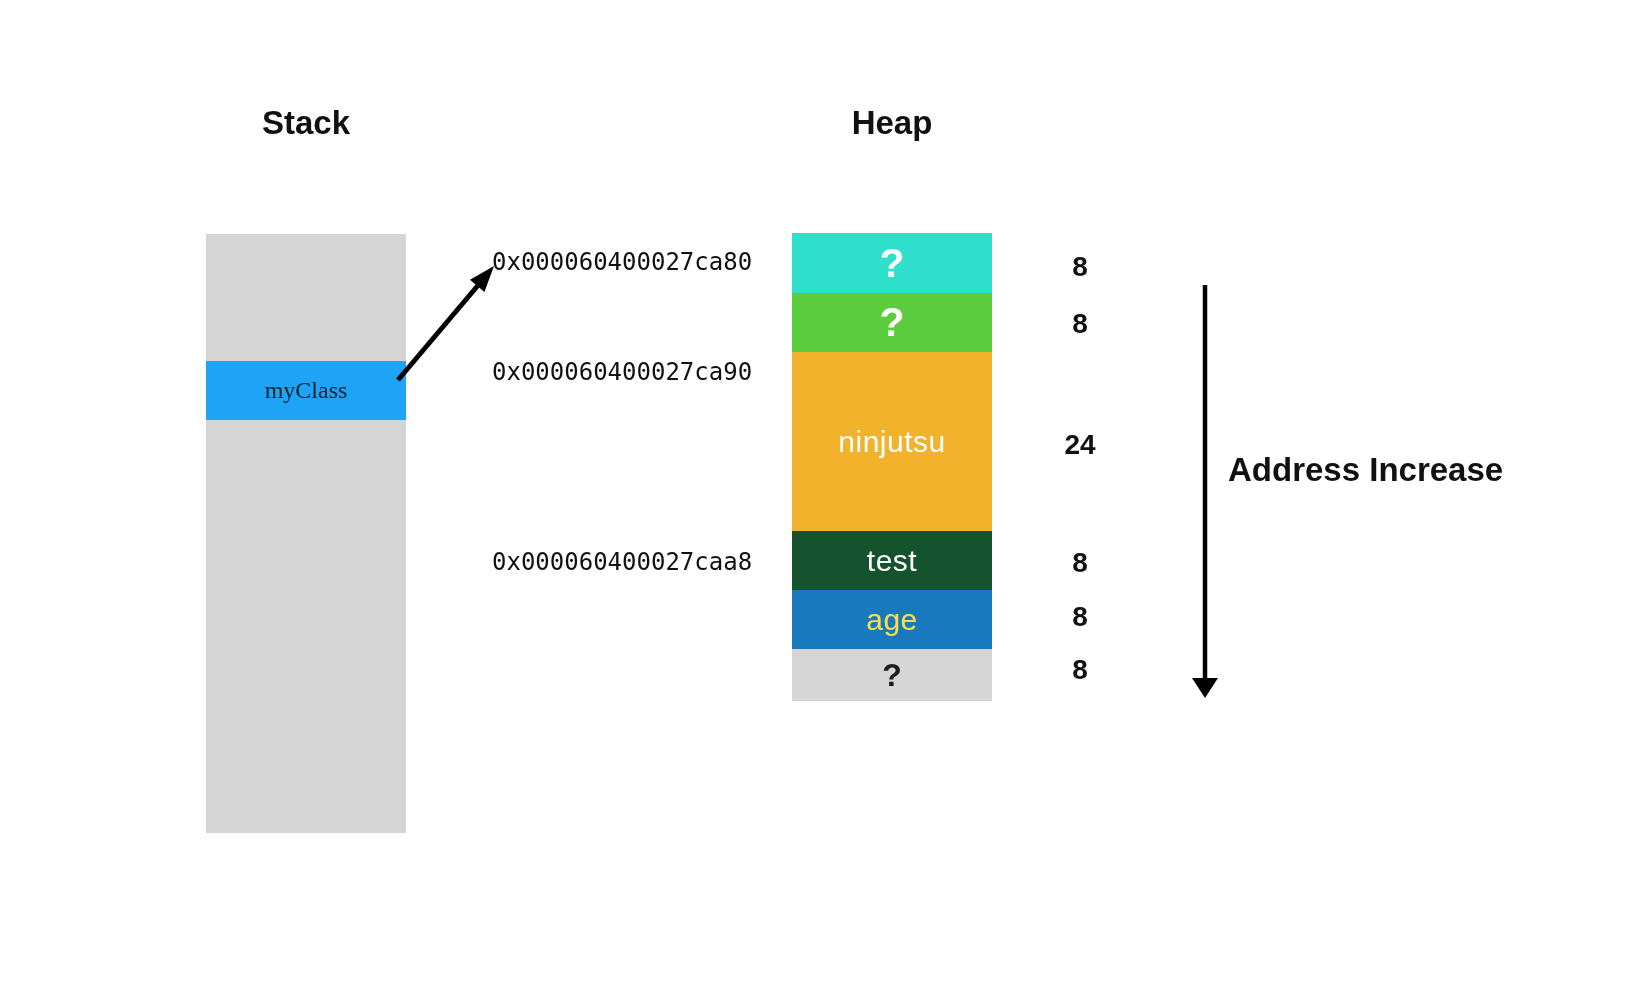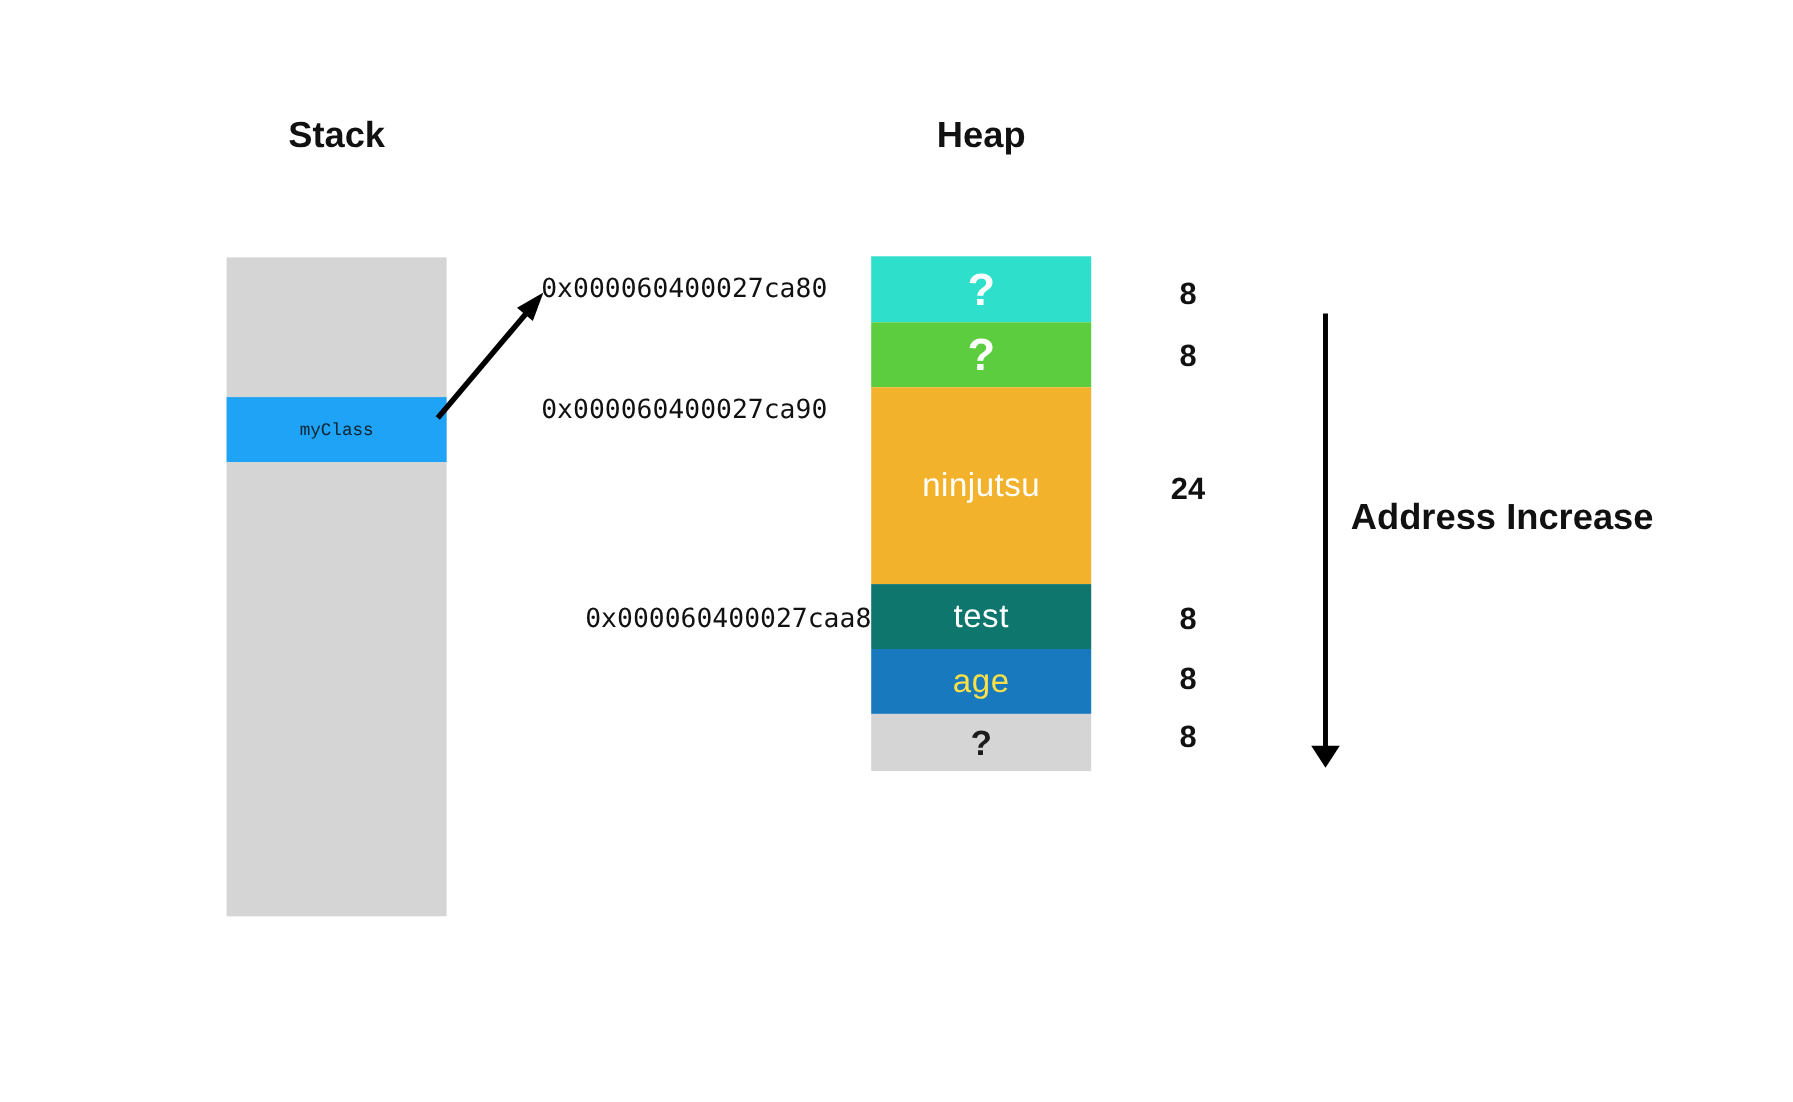--- a/index.html
+++ b/index.html
@@ -40,39 +40,39 @@
     position: absolute;
     left: 0;
     top: 127px;
     width: 200px;
     height: 59px;
     display: flex;
     align-items: center;
     justify-content: center;
   }
   #myclass-cell .cell-text {
-    font-family: Liberation Mono, monospace;
-    font-size: 16px;
+    font-family: Liberation Serif, serif;
+    font-size: 24px;
     color: #10222e;
   }
 
   
   .addr {
     position: absolute;
     left: 492px;
     height: 32px;
     line-height: 32px;
     font-family: "DejaVu Sans Mono", monospace;
     font-size: 24px;
     color: #111111;
     white-space: nowrap;
   }
   #addr-0 { top: 246px; }
   #addr-1 { top: 356px; }
-  #addr-2 { top: 546px; margin-left: 40px; }
+  #addr-2 { top: 546px; }
   #addr-3 { top: 603px; }
 
   
   #heap-col {
     position: absolute;
     left: 792px;
     top: 233px;
     width: 200px;
   }
   .heap-block {
@@ -165,21 +165,21 @@
   <div id="heap-col">
     <div class="heap-block hb-0" style="background-color: rgb(46, 223, 203);">
       <span class="block-label qmark" style="color: rgb(255, 255, 255);">?</span>
     </div>
     <div class="heap-block hb-1" style="background-color: rgb(91, 205, 62);">
       <span class="block-label qmark" style="color: rgb(255, 255, 255);">?</span>
     </div>
     <div class="heap-block hb-2" style="background-color: rgb(242, 178, 44);">
       <span class="block-label word" style="color: rgb(255, 255, 255);">ninjutsu</span>
     </div>
-    <div class="heap-block hb-3" style="background-color: #0f766e;">
+    <div class="heap-block hb-3" style="background-color: #14532d;">
       <span class="block-label word" style="color: rgb(255, 255, 255);">test</span>
     </div>
     <div class="heap-block hb-4" style="background-color: rgb(24, 121, 190);">
       <span class="block-label word" style="color: #fde047;">age</span>
     </div>
     <div class="heap-block hb-5" style="background-color: rgb(213, 213, 213);">
       <span class="block-label qmark-dark" style="color: rgb(28, 28, 28);">?</span>
     </div>
   </div>
 

